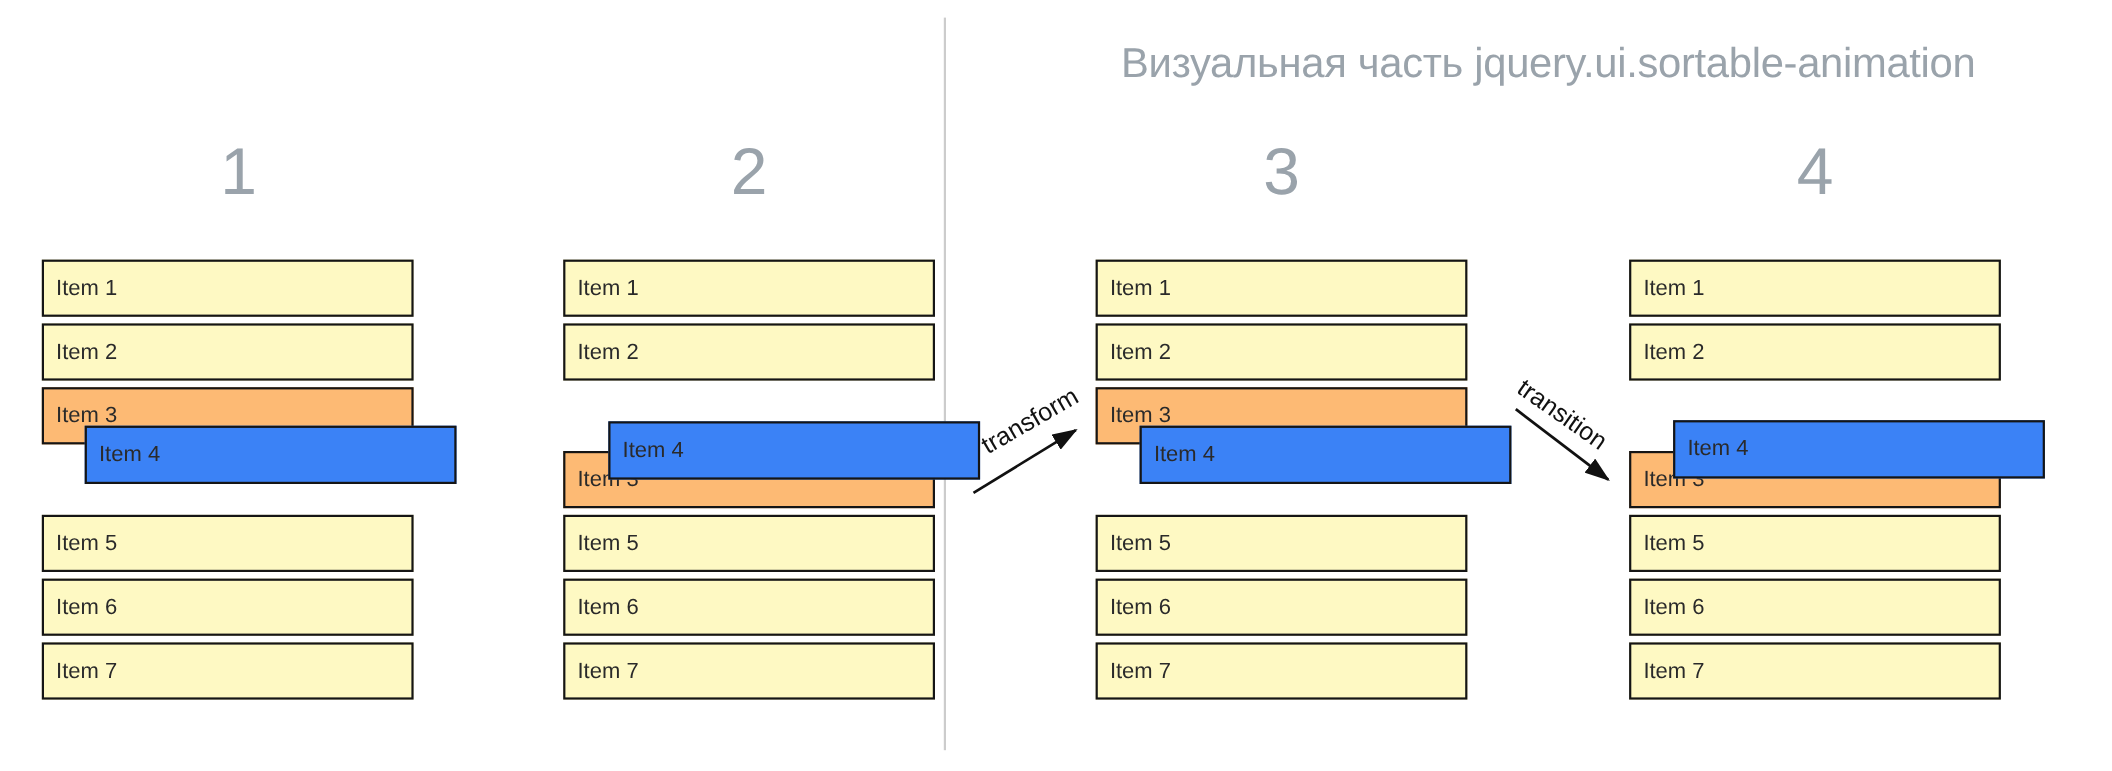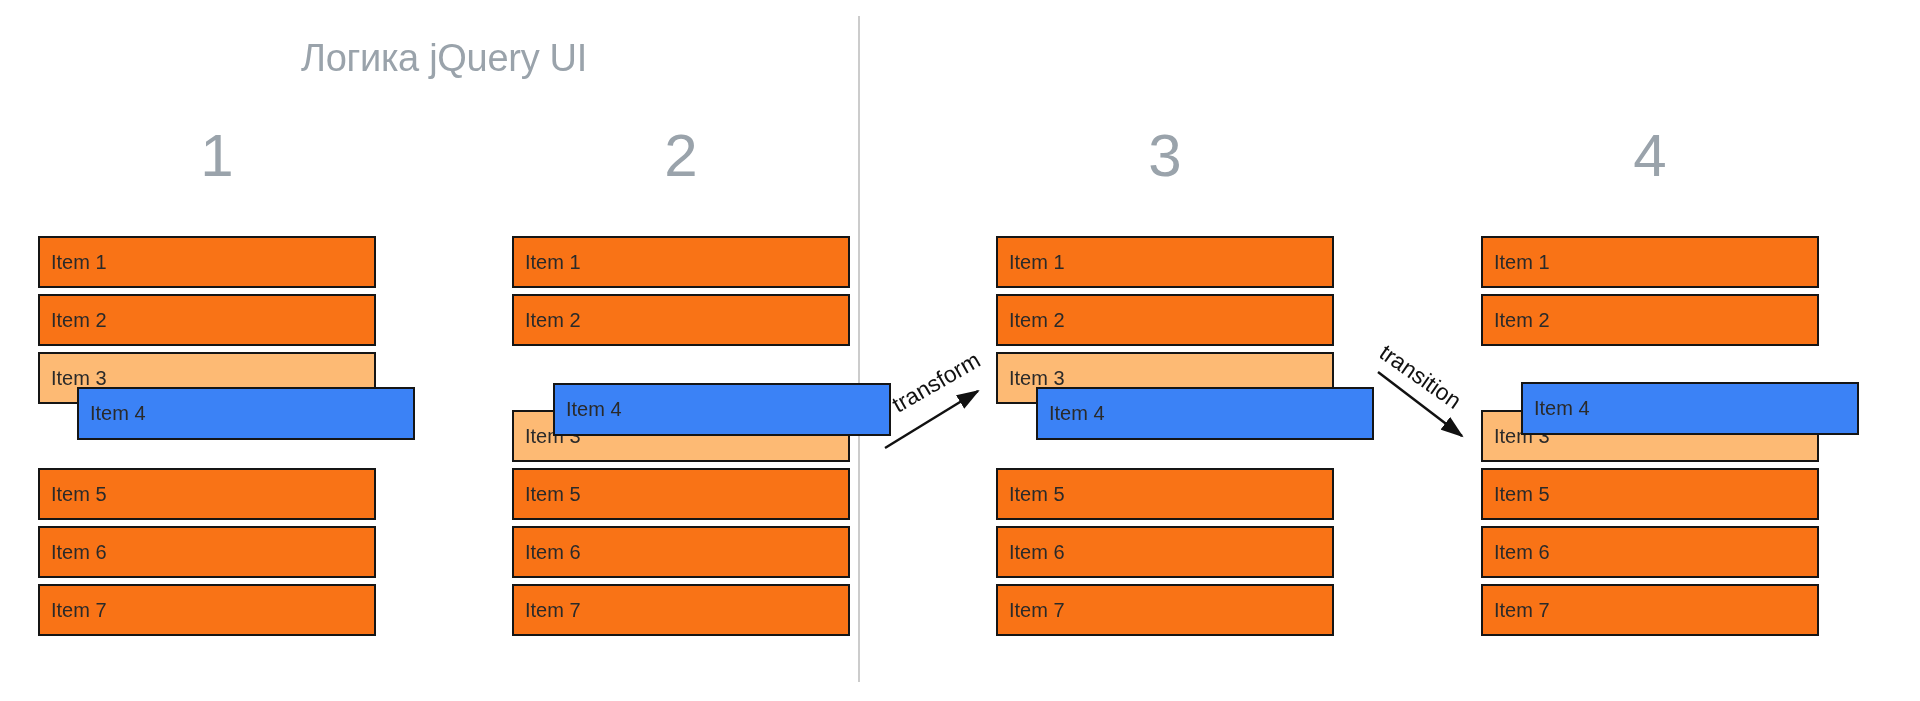--- a/index.html
+++ b/index.html
@@ -22,21 +22,21 @@
     background:#cccccc;z-index:0;
   }
 
   .step-number{
     position:absolute;top:120px;height:72px;line-height:72px;
     text-align:center;color:#9AA3AB;font-size:60px;font-weight:300;
   }
 
   .col{position:absolute;top:236px;width:338px;}
   .row{
-    height:52px;box-sizing:border-box;border:2px solid #151515;background:#f97316;
+    height:52px;box-sizing:border-box;border:2px solid #151515;background:#fef9c3;
     display:flex;align-items:center;padding-left:11px;
     font-size:20px;color:#2a2a2a;position:relative;z-index:1;
   }
   .row + .row{margin-top:6px;align-items:center;}
   .row.highlight{background:#fdba74;}
   .row.empty{visibility:hidden;}
 
   .drag{
     position:absolute;width:338px;height:53px;box-sizing:border-box;
     border:2px solid #151515;background:#3b82f6;
@@ -47,21 +47,21 @@
   svg.arrows{position:absolute;left:0;top:0;z-index:6;pointer-events:none;}
   svg.arrows text{
     font-family:"Liberation Sans", sans-serif;font-size:23px;fill:#111111;
   }
 </style>
 </head>
 <body>
 
 <div class="canvas">
 
-  <div class="section-title left">Логика jQuery UI</div>
+  <div class="section-title right">Визуальная часть jquery.ui.sortable-animation</div>
 
   <div class="divider"></div>
 
   <div class="step-number" style="left:38px;width:358px;">1</div>
   <div class="step-number" style="left:512px;width:338px;">2</div>
   <div class="step-number" style="left:996px;width:338px;">3</div>
   <div class="step-number" style="left:1481px;width:338px;">4</div>
 
   <div class="col" style="left:38px;">
     <div class="row">

